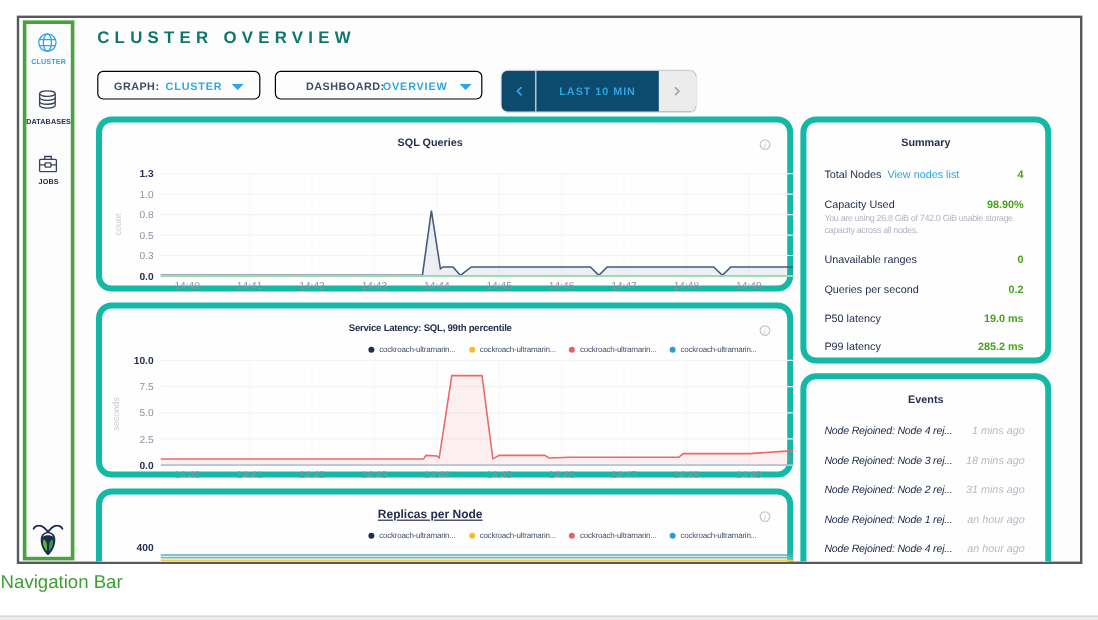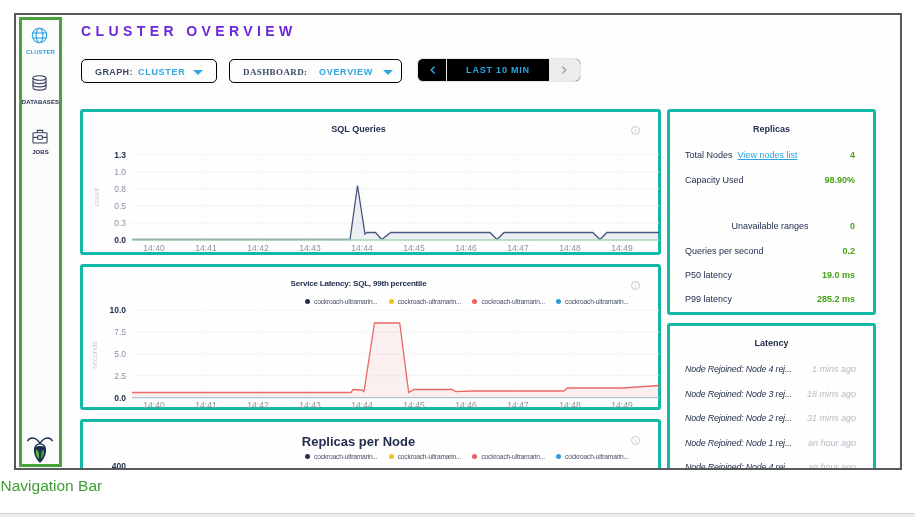--- a/index.html
+++ b/index.html
@@ -4,21 +4,21 @@
 <style>
   * { margin:0; padding:0; box-sizing:border-box; }
   html,body { width:915px; height:517px; background:#fff; font-family:"Liberation Sans", sans-serif; overflow:hidden; }
   .abs { position:absolute; }
   #shot { position:absolute; left:14px; top:13px; width:888px; height:457px;
           border:2px solid #58595a; background:#fdfdfe; overflow:hidden; }
   #greenbox { position:absolute; left:2.5px; top:1.5px; width:43px; height:450px;
               border:3px solid #4aa23c; background:#fcfcfd; }
   .navlabel { position:absolute; width:100%; text-align:center; font-weight:bold;
               font-size:6px; letter-spacing:0.1px; }
-  .card { position:absolute; background:#fefefe; border:3px solid #14b8a6; border-radius:3px;margin-top:12px; }
+  .card { position:absolute; background:#fefefe; border:5px solid #14b8a6; border-radius:13px; }
   .ctitle { position:absolute; left:0; right:24px; text-align:center; top:11.5px; font-size:9px;
             font-weight:bold; color:#242f4f; }
   .info { position:absolute; width:9px; height:9px; border:1px solid #c3c7d0; border-radius:50%;
           color:#c3c7d0; font-size:7px; text-align:center; line-height:9px; font-style:italic;
           font-family:"Liberation Serif", serif; }
   .legend { position:absolute; left:222px; top:30.5px; display:flex; }
   .litem { width:83.7px; display:flex; align-items:center; gap:4px; font-size:6.7px;
            letter-spacing:-0.2px; color:#475066; white-space:nowrap; }
   .dot { width:5px; height:5px; border-radius:50%; flex:none; }
   .srow { position:absolute; left:15px; right:18px; font-size:9px; color:#242f4f; }
@@ -69,37 +69,37 @@
     <g fill="none" stroke="#1b2c4d" stroke-width="1.5" stroke-linecap="round">
       <path d="M0.9 3.6 C2.1 1.3 5.1 0.5 7.6 1.4 C10.1 2.3 11.5 4.4 13.5 6.7 C14.9 8.2 16 8.7 17.3 9.1"></path>
       <path d="M25.1 3.6 C23.9 1.3 20.9 0.5 18.4 1.4 C15.9 2.3 14.5 4.4 12.5 6.7 C11.1 8.2 10 8.7 8.7 9.1"></path>
     </g>
     <path d="M13 6.4 C17.3 6.4 19.1 9.6 19.1 12.9 C19.1 17.8 16.6 22.6 13 25.8 C9.4 22.6 6.9 17.8 6.9 12.9 C6.9 9.6 8.7 6.4 13 6.4 Z" fill="#1b2c4d"></path>
     <path d="M8.7 10.3 C10.2 8.5 15.8 8.5 17.3 10.3 C16.5 8.4 14.9 7.4 13 7.4 C11.1 7.4 9.5 8.4 8.7 10.3 Z" fill="#fff"></path>
     <path d="M9.3 12.4 C11.1 13.3 12.1 15.3 12.1 17.7 L12.1 22.3 C10.2 20.5 8.8 17.9 8.8 15.3 C8.8 14.2 9 13.2 9.3 12.4 Z" fill="#5bb638"></path>
     <path d="M16.7 12.4 C14.9 13.3 13.9 15.3 13.9 17.7 L13.9 22.3 C15.8 20.5 17.2 17.9 17.2 15.3 C17.2 14.2 17 13.2 16.7 12.4 Z" fill="#2e9e44"></path>
   </svg>
 
-  <div class="abs" style="left:65px; top:7.5px; font-size:14px; line-height:1.15; font-weight:bold; letter-spacing:4.4px; color:#6d28d9;">CLUSTER OVERVIEW</div>
+  <div class="abs" style="left:65px; top:7.5px; font-size:14px; line-height:1.15; font-weight:bold; letter-spacing:4.4px; color:#0f766e;">CLUSTER OVERVIEW</div>
 
   <div class="abs dd" style="left:65px; top:44px; width:136px;">
     <span class="abs" style="left:13px; top:7px; color:#3e4a66;">GRAPH:</span>
     <span class="abs" style="left:56px; top:7px; color:#2ea6e0; letter-spacing:0.7px;">CLUSTER</span>
     <svg class="abs" style="left:111px; top:9.5px;" width="10" height="5" viewBox="0 0 10 5">
         <path d="M0 0 L10 0 L5 5 Z" fill="#2ea6e0"></path>
       </svg>
   </div>
   <div class="abs dd" style="left:213px; top:44px; width:173px;">
-    <span class="abs" style="left:13px; top:7px; color:#3e4a66;font-family:Liberation Serif, serif;">DASHBOARD:</span>
+    <span class="abs" style="left:25px; top:7px; color:#3e4a66;">DASHBOARD:</span>
     <span class="abs" style="left:89px; top:7px; color:#2ea6e0; letter-spacing:0.7px;">OVERVIEW</span>
     <svg class="abs" style="left:153px; top:9.5px;" width="10" height="5" viewBox="0 0 10 5">
         <path d="M0 0 L10 0 L5 5 Z" fill="#2ea6e0"></path>
       </svg>
   </div>
-  <div class="abs" style="left:401px; top:43px; width:164px; height:24px; border:1px solid #e4e4e6; border-radius:6px; background:#000000; display:flex;">
+  <div class="abs" style="left:401px; top:43px; width:164px; height:36px; border:1px solid #e4e4e6; border-radius:6px; background:#0c4a6e; display:flex;">
     <div style="width:29px; border-right:1px solid #e4e4e6; display:flex; align-items:center; justify-content:center;">
         <svg width="5" height="8" viewBox="0 0 5 8">
           <path d="M4.2 1 L1.2 4 L4.2 7" fill="none" stroke="#2ea6e0" stroke-width="1.5" stroke-linecap="round"></path>
         </svg>
       </div>
     <div style="flex:1; display:flex; align-items:center; justify-content:center; color:#2ea6e0; font-weight:bold; font-size:9px; letter-spacing:0.8px;">LAST 10 MIN</div>
     <div style="width:31px; background:#ececec; border-radius:0 5px 5px 0; display:flex; align-items:center; justify-content:center;">
         <svg width="5" height="8" viewBox="0 0 5 8">
           <path d="M0.8 1 L3.8 4 L0.8 7" fill="none" stroke="#9aa0a8" stroke-width="1.3" stroke-linecap="round"></path>
         </svg>
@@ -200,50 +200,51 @@
           <text x="435" y="141">14:47</text>
           <text x="487" y="141">14:48</text>
         <text x="539" y="141">14:49</text>
       </g>
       <line x1="49" y1="130.6" x2="576" y2="130.6" stroke="#a9c9db" stroke-width="1.4"></line>
       <path d="M49 125.5 L268 125.5 L270 122.5 L279 123 L281 124.5 L291.5 56 L316.7 56 L325.7 125.4 L331 122.5 L369 122.5 L372.5 124.6 L390 124 L480.8 124 L484.4 121 L540 121 L576 118.5 L576 130.6 L49 130.6 Z" fill="rgba(234,105,105,0.10)" stroke="none"></path>
       <path d="M49 125.5 L268 125.5 L270 122.5 L279 123 L281 124.5 L291.5 56 L316.7 56 L325.7 125.4 L331 122.5 L369 122.5 L372.5 124.6 L390 124 L480.8 124 L484.4 121 L540 121 L576 118.5" fill="none" stroke="#ea6969" stroke-width="1.3"></path>
     </svg>
   </div>
   <div class="card" id="card3" style="left:64px; top:392px; width:581px; height:146px;">
-    <div class="ctitle" style="font-size:13px;">Replicas per Node</div>
+    <div class="ctitle" style="font-size:10px;text-decoration:underline;">Replicas per Node</div>
     <div class="info" style="left:548px; top:14px;">i</div>
     <div class="legend">
       <div class="litem"><span class="dot" style="background:#242f4f;"></span>cockroach-ultramarin...</div>
       <div class="litem"><span class="dot" style="background:#f2bf2b;"></span>cockroach-ultramarin...</div>
       <div class="litem"><span class="dot" style="background:#ea5f5f;"></span>cockroach-ultramarin...</div>
       <div class="litem"><span class="dot" style="background:#2b9fd1;"></span>cockroach-ultramarin...</div>
     </div>
     <svg class="abs" style="left:0; top:0;" width="579" height="144" viewBox="0 0 579 144">
       <text x="43" y="47" font-size="8.5" fill="#242f4f" font-weight="bold" text-anchor="end">400</text>
       <rect x="49" y="58.5" width="527" height="20" fill="#f6dbda"></rect>
       <line x1="49" y1="50.5" x2="576" y2="50.5" stroke="#59a8d4" stroke-width="1.3"></line>
       <line x1="49" y1="52.7" x2="576" y2="52.7" stroke="#7cbf92" stroke-width="1.3"></line>
       <line x1="49" y1="55" x2="576" y2="55" stroke="#eecb60" stroke-width="1.3"></line>
       <line x1="49" y1="57.4" x2="576" y2="57.4" stroke="#ef9f9e" stroke-width="1.3"></line>
     </svg>
   </div>
 
   <div class="card" id="summary" style="left:651px; top:82px; width:209px; height:206px;">
-    <div class="ctitle" style="top:12px; right:0;">Replicas</div>
-    <div class="srow" style="top:37.5px;">Total Nodes&nbsp;&nbsp;<span style="color:#2ba3e0;text-decoration:underline;">View nodes list</span><span class="val">4</span></div>
+    <div class="ctitle" style="top:12px; right:0;">Summary</div>
+    <div class="srow" style="top:37.5px;">Total Nodes&nbsp;&nbsp;<span style="color:#2ba3e0;">View nodes list</span><span class="val">4</span></div>
     <div class="srow" style="top:63px;">Capacity Used<span class="val">98.90%</span></div>
-    <div class="srow" style="top:108.5px;text-align:center;">Unavailable ranges<span class="val">0</span></div>
+    <div class="srow" style="top:75px; font-size:7.5px; letter-spacing:-0.3px; color:#b1b6c2; line-height:9.8px; white-space:nowrap;">You are using 26.8 GiB of 742.0 GiB usable storage<br>capacity across all nodes.</div>
+    <div class="srow" style="top:108.5px;">Unavailable ranges<span class="val">0</span></div>
     <div class="srow" style="top:133.5px;">Queries per second<span class="val">0.2</span></div>
     <div class="srow" style="top:158px;">P50 latency<span class="val">19.0 ms</span></div>
     <div class="srow" style="top:182px;">P99 latency<span class="val">285.2 ms</span></div>
   </div>
 
   <div class="card" id="events" style="left:651px; top:296px; width:209px; height:200px;">
-    <div class="ctitle" style="top:12px; right:0;">Latency</div>
+    <div class="ctitle" style="top:12px; right:0;">Events</div>
     <div class="erow" style="top:38px;">Node Rejoined: Node 4 rej...<span class="when">1 mins ago</span></div>
     <div class="erow" style="top:62.5px;">Node Rejoined: Node 3 rej...<span class="when">18 mins ago</span></div>
     <div class="erow" style="top:87px;">Node Rejoined: Node 2 rej...<span class="when">31 mins ago</span></div>
     <div class="erow" style="top:111.5px;">Node Rejoined: Node 1 rej...<span class="when">an hour ago</span></div>
     <div class="erow" style="top:136px;">Node Rejoined: Node 4 rej...<span class="when">an hour ago</span></div>
   </div>
 </div>
 
 <div class="abs" style="left:0.5px; top:477px; font-size:15.5px; color:#3e9e35;">Navigation Bar</div>
 <div class="abs" style="left:0; top:513px; width:915px; height:4px; background:#ececec; border-top:1px solid #d2d2d2;"></div>

